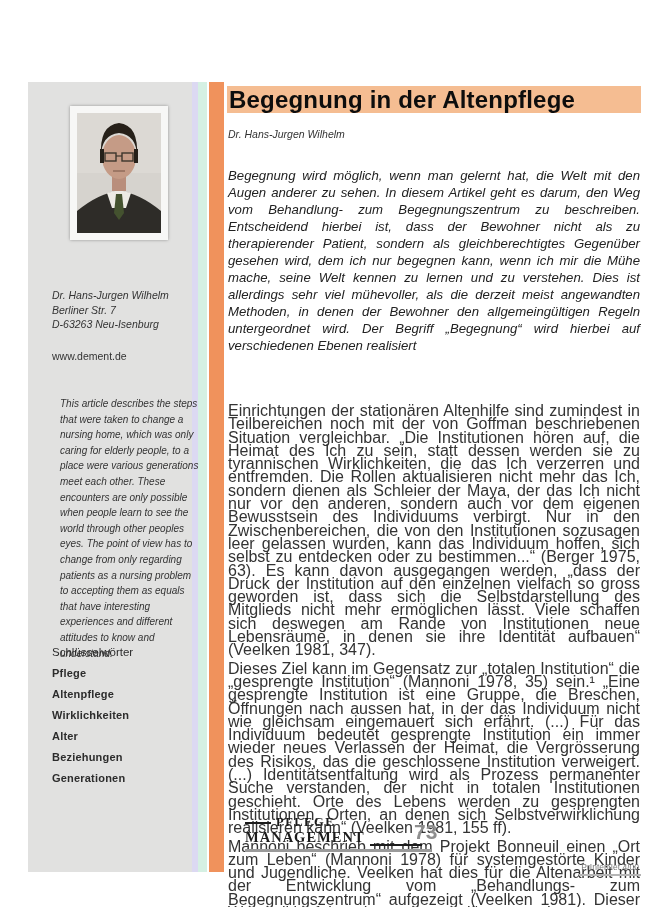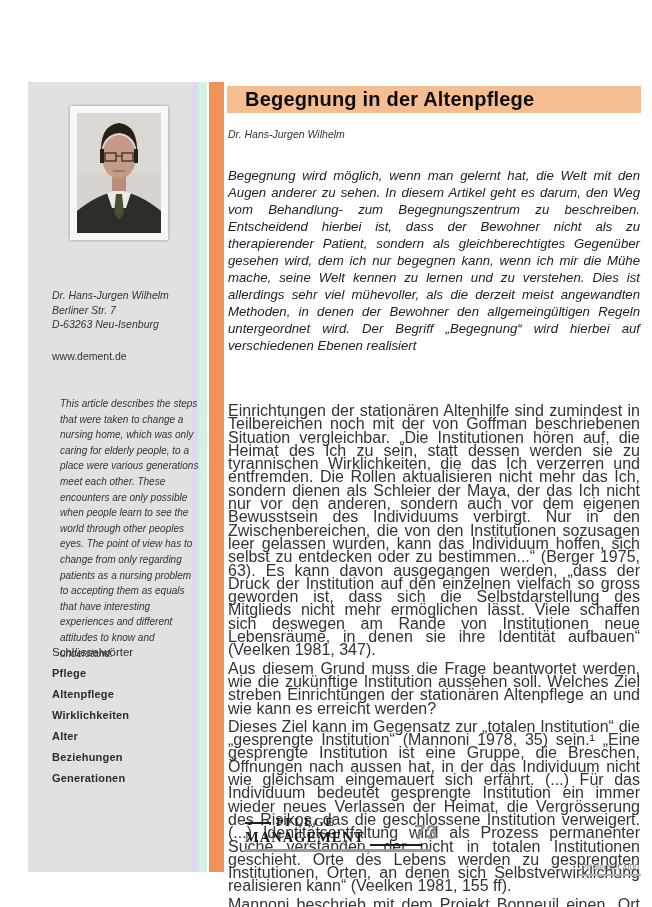--- a/index.html
+++ b/index.html
@@ -27,21 +27,21 @@
   .keywords{position:absolute;left:52px;top:646px;width:140px;color:#2c2c2c;}
   .keywords .kw-head{font-weight:normal;font-size:11.5px;margin-bottom:4px;}
   .keywords .kw-item{font-weight:bold;font-size:11px;margin-top:9px;letter-spacing:.2px;}
 
   
   .title-band{
     position:absolute;left:227px;top:86px;width:414px;height:27px;
     background:#f5bd92;display:flex;align-items:center;
   }
   .title-band h1{
-    margin:16px;padding:0 2px;font-size:20px;font-weight:800;color:#0d0d0d;
+    margin:0;padding:0 2px;font-size:24px;font-weight:800;color:#0d0d0d;
     letter-spacing:.2px;white-space:nowrap;
   }
   .author-line{position:absolute;left:228px;top:128px;font-size:10.5px;
     font-style:italic;color:#333;}
   .lead{position:absolute;left:228px;top:167px;width:412px;
     font-size:13.2px;font-style:italic;line-height:17px;
     text-align:justify;color:#222;}
   .body-text{position:absolute;left:228px;top:404px;width:412px;
     font-size:16px;line-height:13.3px;text-align:justify;color:#333;}
   .body-text p{margin:0 0 5px 0;}
@@ -105,21 +105,20 @@
 </div>
 
 <div class="title-band">
   <h1>Begegnung in der Altenpflege</h1>
 </div>
 <div class="author-line">Dr. Hans-Jurgen Wilhelm</div>
 <div class="lead">Begegnung wird möglich, wenn man gelernt hat, die Welt mit den Augen anderer zu sehen. In diesem Artikel geht es darum, den Weg vom Behandlung- zum Begegnungszentrum zu beschreiben. Entscheidend hierbei ist, dass der Bewohner nicht als zu therapierender Patient, sondern als gleichberechtigtes Gegenüber gesehen wird, dem ich nur begegnen kann, wenn ich mir die Mühe mache, seine Welt kennen zu lernen und zu verstehen. Dies ist allerdings sehr viel mühevoller, als die derzeit meist angewandten Methoden, in denen der Bewohner den allgemeingültigen Regeln untergeordnet wird. Der Begriff „Begegnung“ wird hierbei auf verschiedenen Ebenen realisiert</div>
 
 <div class="body-text">
   <p>Einrichtungen der stationären Altenhilfe sind zumindest in Teilbereichen noch mit der von Goffman beschriebenen Situation vergleichbar. „Die Institutionen hören auf, die Heimat des Ich zu sein, statt dessen werden sie zu tyrannischen Wirklichkeiten, die das Ich verzerren und entfremden. Die Rollen aktualisieren nicht mehr das Ich, sondern dienen als Schleier der Maya, der das Ich nicht nur vor den anderen, sondern auch vor dem eigenen Bewusstsein des Individuums verbirgt. Nur in den Zwischenbereichen, die von den Institutionen sozusagen leer gelassen wurden, kann das Individuum hoffen, sich selbst zu entdecken oder zu bestimmen...“ (Berger 1975, 63). Es kann davon ausgegangen werden, „dass der Druck der Institution auf den einzelnen vielfach so gross geworden ist, dass sich die Selbstdarstellung des Mitglieds nicht mehr ermöglichen lässt. Viele schaffen sich deswegen am Rande von Institutionen neue Lebensräume, in denen sie ihre Identität aufbauen“ (Veelken 1981, 347).</p>
-  <p>Aus diesem Grund muss die Frage beantwortet werden, wie die zukünftige Institution aussehen soll. Welches Ziel streben Einrichtungen der stationären Altenpflege an und wie kann es erreicht werden?</p>
   <p>Dieses Ziel kann im Gegensatz zur „totalen Institution“ die „gesprengte Institution“ (Mannoni 1978, 35) sein.¹ „Eine gesprengte Institution ist eine Gruppe, die Breschen, Öffnungen nach aussen hat, in der das Individuum nicht wie gleichsam eingemauert sich erfährt. (...) Für das Individuum bedeutet gesprengte Institution ein immer wieder neues Verlassen der Heimat, die Vergrösserung des Risikos, das die geschlossene Institution verweigert. (...) Identitätsentfaltung wird als Prozess permanenter Suche verstanden, der nicht in totalen Institutionen geschieht. Orte des Lebens werden zu gesprengten Institutionen, Orten, an denen sich Selbstverwirklichung realisieren kann“ (Veelken 1981, 155 ff).</p>
   <p>Mannoni beschrieb mit dem Projekt Bonneuil einen „Ort zum Leben“ (Mannoni 1978) für systemgestörte Kinder und Jugendliche. Veelken hat dies für die Altenarbeit mit der Entwicklung vom „Behandlungs- zum Begegnungszentrum“ aufgezeigt (Veelken 1981). Dieser Weg soll im folgenden genauer erläutert werden.</p>
 </div>
 
 <div class="footer">
   <div class="logo">
     <div class="logo-line1">
       <span class="rule-left"></span>
       <span>PFLEGE</span>
     </div>

